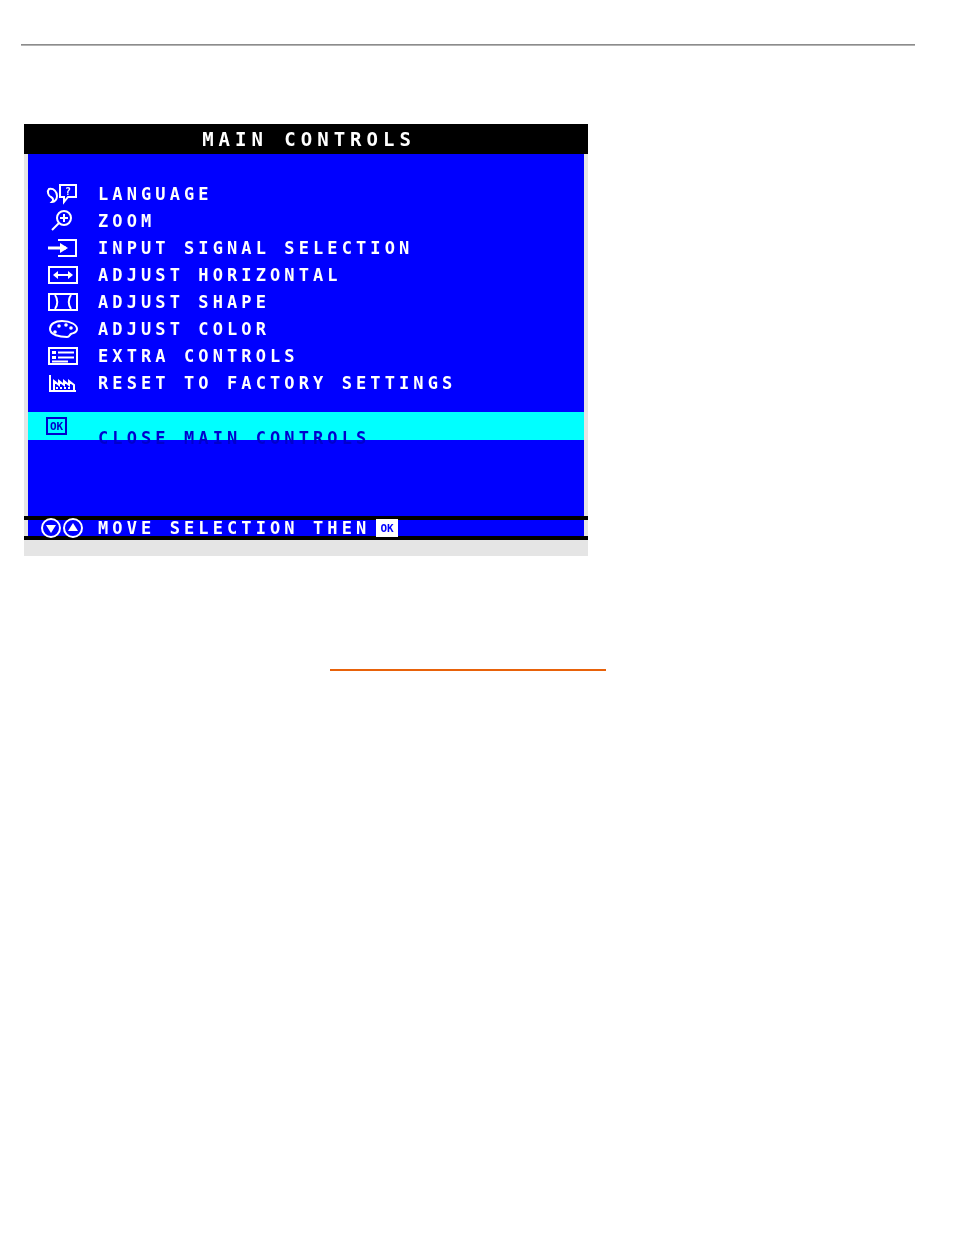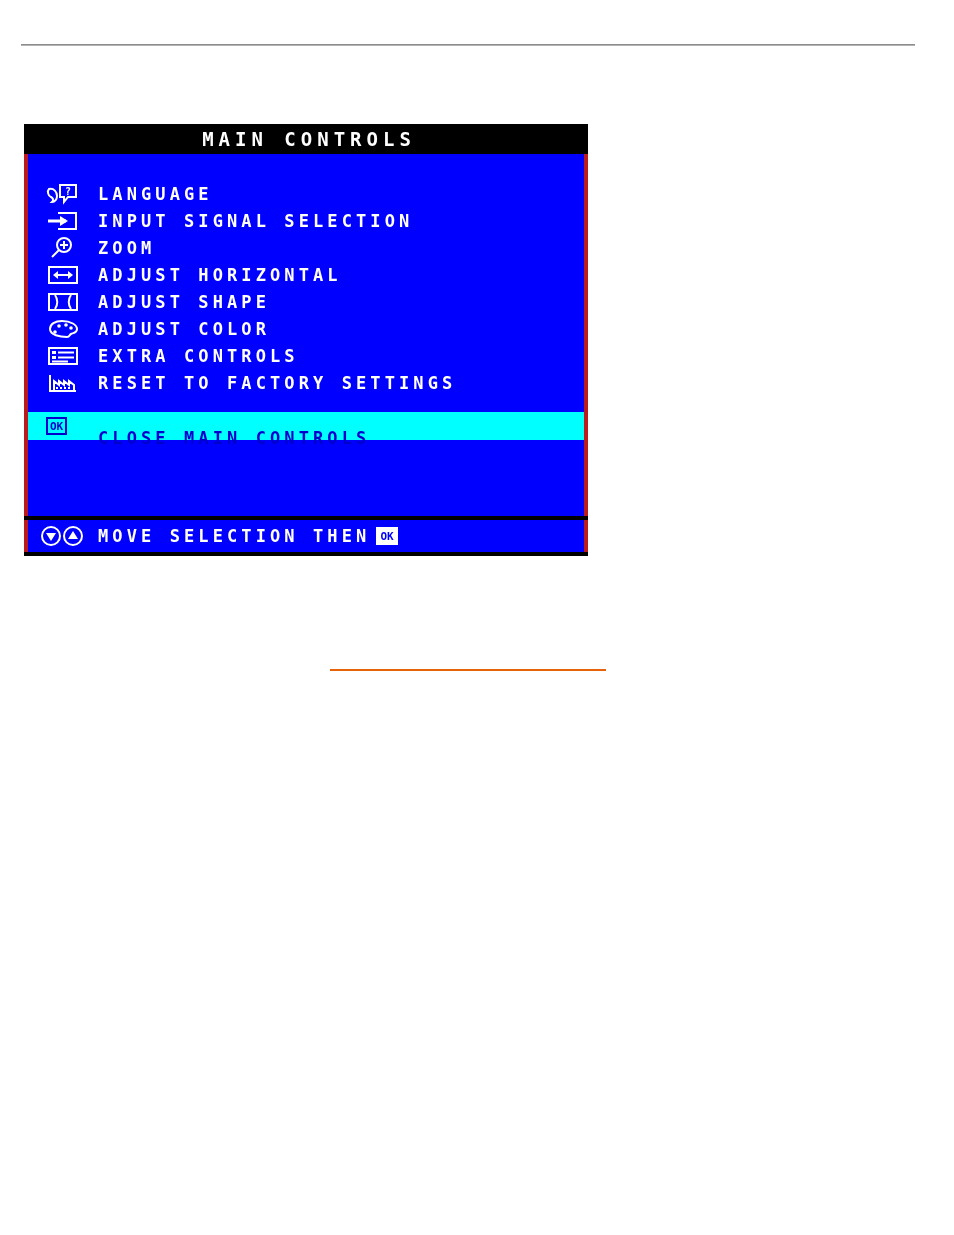--- a/index.html
+++ b/index.html
@@ -25,21 +25,21 @@
     background: linear-gradient(to bottom, #9b9b9b 0%, #7d7d7d 50%, #e9e9e9 100%);
   }
 
   
   .osd {
     position: absolute;
     left: 24px;
     top: 124px;
     width: 564px;
     height: 432px;
-    background: #b91c1c;
+    background: #e5e5e5;
     border: 0;
     box-sizing: border-box;
     
     font-family: "DejaVu Sans Mono", "Liberation Mono", monospace;
     image-rendering: pixelated;
   }
 
   .osd-header {
     height: 30px;
     background: #000000;
@@ -105,21 +105,21 @@
   }
 
   
   .osd-sep {
     height: 4px;
     background: #000000;
   }
   .osd-footer {
     background: #0000ff;
     margin: 0 4px;
-    height: 32px;
+    height: 16px;
     display: flex;
     align-items: center;
     padding-left: 12px;
     box-sizing: border-box;
   }
   .osd-footer .label {
     color: #ffffff;
     font-size: 17px;
     letter-spacing: 4.1px;
     font-weight: bold;
@@ -190,38 +190,38 @@
             <path d="M3 6 C1 8 2 13 5 14 C7 15 8 17 6 19 C9 19 11 16 11 13 C11 9 8 5 3 6 Z" fill="none" stroke="#ffffff" stroke-width="2"></path>
             <path d="M14 2 H30 V14 H22 L18 19 V14 H14 Z" fill="none" stroke="#ffffff" stroke-width="2"></path>
             <text x="22" y="12" font-size="10" font-weight="bold" fill="#ffffff" text-anchor="middle" font-family="'DejaVu Sans Mono', monospace">?</text>
           </svg>
         </span>
         <span class="label">LANGUAGE</span>
       </div>
 
       <div class="menu-row">
         <span class="icon-cell">
-          <svg class="ico" width="34" height="22" viewBox="0 0 34 22">
-            <path d="M12 3 H30 V19 H12" fill="none" stroke="#ffffff" stroke-width="2"></path>
-            <path d="M2 11 H20" stroke="#ffffff" stroke-width="3"></path>
-            <path d="M14 6 L22 11 L14 16 Z" fill="#ffffff"></path>
-          </svg>
-        </span>
-        <span class="label">INPUT SIGNAL SELECTION</span>
-      </div>
-
-      <div class="menu-row">
-        <span class="icon-cell">
           <svg class="ico" width="34" height="24" viewBox="0 0 34 24">
             <circle cx="18" cy="9" r="7" fill="none" stroke="#ffffff" stroke-width="2"></circle>
             <path d="M18 5 V13 M14 9 H22" stroke="#ffffff" stroke-width="2"></path>
             <path d="M13 14 L6 21" stroke="#ffffff" stroke-width="2"></path>
           </svg>
         </span>
         <span class="label">ZOOM</span>
+      </div>
+
+      <div class="menu-row">
+        <span class="icon-cell">
+          <svg class="ico" width="34" height="22" viewBox="0 0 34 22">
+            <path d="M12 3 H30 V19 H12" fill="none" stroke="#ffffff" stroke-width="2"></path>
+            <path d="M2 11 H20" stroke="#ffffff" stroke-width="3"></path>
+            <path d="M14 6 L22 11 L14 16 Z" fill="#ffffff"></path>
+          </svg>
+        </span>
+        <span class="label">INPUT SIGNAL SELECTION</span>
       </div>
 
       <div class="menu-row">
         <span class="icon-cell">
           <svg class="ico" width="34" height="22" viewBox="0 0 34 22">
             <rect x="3" y="3" width="28" height="16" fill="none" stroke="#ffffff" stroke-width="2"></rect>
             <path d="M9 11 H25" stroke="#ffffff" stroke-width="2"></path>
             <path d="M12 7 L7 11 L12 15 Z" fill="#ffffff"></path>
             <path d="M22 7 L27 11 L22 15 Z" fill="#ffffff"></path>
           </svg>

